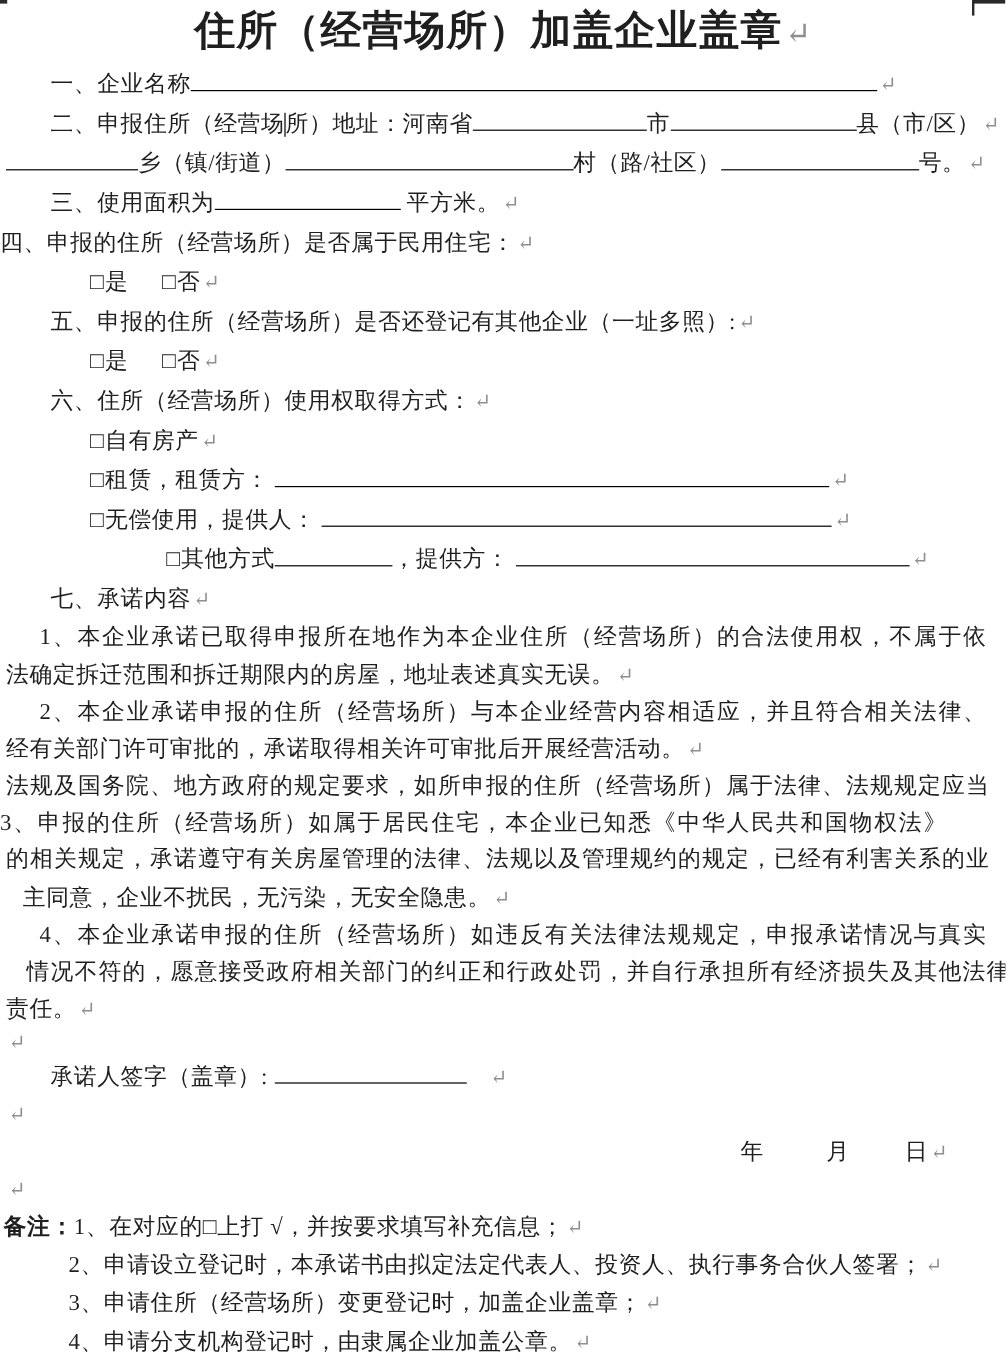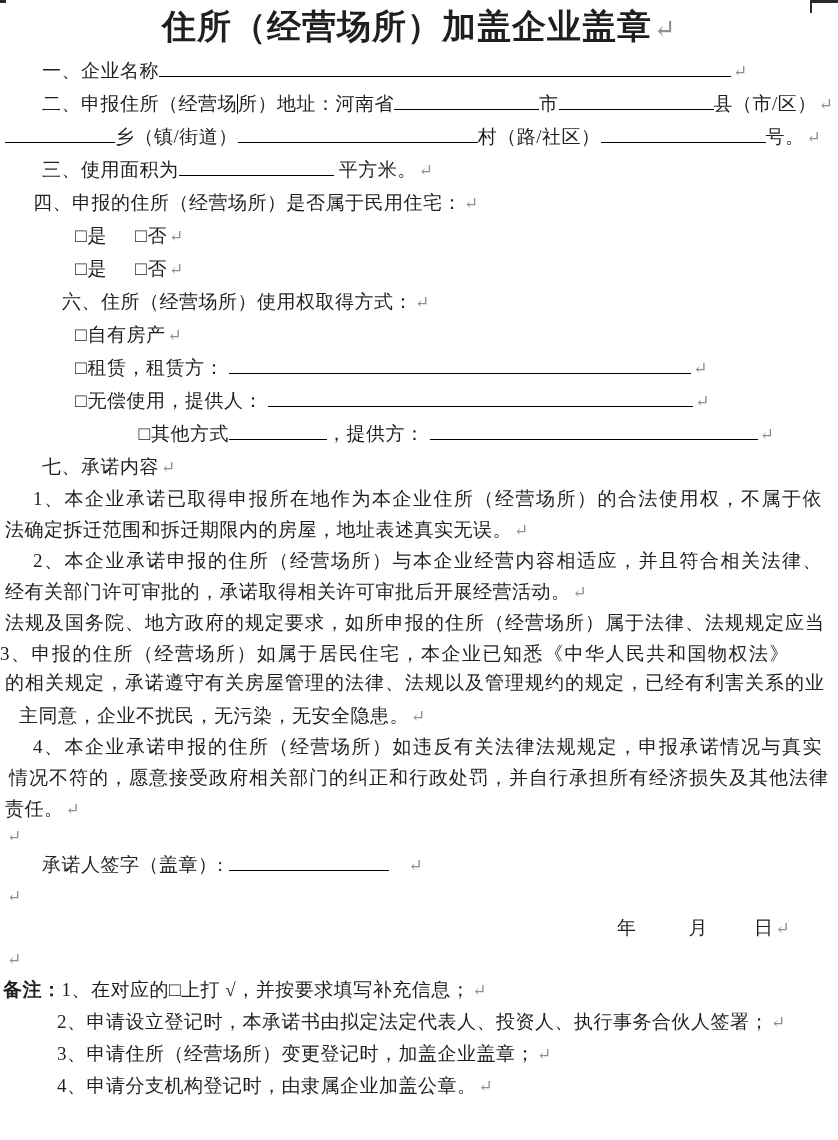--- a/index.html
+++ b/index.html
@@ -30,39 +30,40 @@
 
 <div class="page">
   <div class="corner-tl"></div>
   <div class="corner-tr"></div>
   <div class="title-line"><span class="title">住所（经营场所）加盖企业盖章</span><span class="p">↵</span></div>
   <div id="doc">
       <div class="line" style="padding-left: 42px; height: 33px; line-height: 33px;"><span class="t">一、企业名称</span><span class="u" style="width: 572px;"></span><span class="p">↵</span></div>
       <div class="line" style="padding-left: 42px; height: 33px; line-height: 33px;"><span class="t">二、申报住所（经营场</span><span class="cursor"></span><span class="t">所）地址：河南省</span><span class="u" style="width: 145px;"></span><span class="t">市</span><span class="u" style="width: 155px;"></span><span class="t">县（市/区）</span><span class="p">↵</span></div>
       <div class="line" style="padding-left: 5px; height: 33px; line-height: 33px;"><span class="u" style="width: 110px;"></span><span class="t">乡（镇/街道）</span><span class="u" style="width: 240px;"></span><span class="t">村（路/社区）</span><span class="u" style="width: 165px;"></span><span class="t">号。</span><span class="p">↵</span></div>
       <div class="line" style="padding-left: 42px; height: 33px; line-height: 33px;"><span class="t">三、使用面积为</span><span class="u" style="width: 155px;"></span><span class="t"> 平方米。</span><span class="p">↵</span></div>
-      <div class="line" style="height: 33px; line-height: 33px; margin-left: 33px;"><span class="t">四、申报的住所（经营场所）是否属于民用住宅：</span><span class="p">↵</span></div>
+      <div class="line" style="height: 33px; line-height: 33px;"><span class="t">四、申报的住所（经营场所）是否属于民用住宅：</span><span class="p">↵</span></div>
       <div class="line" style="padding-left: 75px; height: 33px; line-height: 33px;"><span class="cb"><span class="box">□</span><span class="t">是</span></span><span class="gap" style="width: 28px;"></span><span class="cb"><span class="box">□</span><span class="t">否</span></span><span class="p">↵</span></div>
+      <div class="line" style="padding-left: 42px; height: 33px; line-height: 33px;"><span class="t">五、申报的住所（经营场所）是否还登记有其他企业（一址多照）:</span><span class="p">↵</span></div>
       <div class="line" style="padding-left: 75px; height: 33px; line-height: 33px;"><span class="cb"><span class="box">□</span><span class="t">是</span></span><span class="gap" style="width: 28px;"></span><span class="cb"><span class="box">□</span><span class="t">否</span></span><span class="p">↵</span></div>
-      <div class="line" style="padding-left: 42px; height: 33px; line-height: 33px; margin-left: 20px;"><span class="t">六、住所（经营场所）使用权取得方式：</span><span class="p">↵</span></div>
+      <div class="line" style="padding-left: 42px; height: 33px; line-height: 33px;"><span class="t">六、住所（经营场所）使用权取得方式：</span><span class="p">↵</span></div>
       <div class="line" style="padding-left: 75px; height: 33px; line-height: 33px;"><span class="cb"><span class="box">□</span><span class="t">自有房产</span></span><span class="p">↵</span></div>
       <div class="line" style="padding-left: 75px; height: 33px; line-height: 33px;"><span class="cb"><span class="box">□</span><span class="t">租赁，租赁方：</span></span><span class="t"> </span><span class="u" style="width: 462px;"></span><span class="p">↵</span></div>
       <div class="line" style="padding-left: 75px; height: 33px; line-height: 33px;"><span class="cb"><span class="box">□</span><span class="t">无偿使用，提供人：</span></span><span class="t"> </span><span class="u" style="width: 425px;"></span><span class="p">↵</span></div>
       <div class="line" style="padding-left: 75px; height: 33px; line-height: 33px; text-align: center;"><span class="cb"><span class="box">□</span><span class="t">其他方式</span></span><span class="u" style="width: 98px;"></span><span class="t">，提供方：</span><span class="t"> </span><span class="u" style="width: 328px;"></span><span class="p">↵</span></div>
       <div class="line" style="padding-left: 42px; height: 33px; line-height: 33px;"><span class="t">七、承诺内容</span><span class="p">↵</span></div>
       <div class="line" style="padding-left: 33px; height: 31px; line-height: 31px; letter-spacing: 1.5px;"><span class="t">1、本企业承诺已取得申报所在地作为本企业住所（经营场所）的合法使用权，不属于依</span></div>
       <div class="line" style="padding-left: 5px; height: 31px; line-height: 31px;"><span class="t">法确定拆迁范围和拆迁期限内的房屋，地址表述真实无误。</span><span class="p">↵</span></div>
       <div class="line" style="padding-left: 33px; height: 31px; line-height: 31px; letter-spacing: 1.5px;"><span class="t">2、本企业承诺申报的住所（经营场所）与本企业经营内容相适应，并且符合相关法律、</span></div>
       <div class="line" style="padding-left: 5px; height: 31px; line-height: 31px;"><span class="t">经有关部门许可审批的，承诺取得相关许可审批后开展经营活动。</span><span class="p">↵</span></div>
       <div class="line" style="padding-left: 5px; height: 31px; line-height: 31px; letter-spacing: 1px;"><span class="t">法规及国务院、地方政府的规定要求，如所申报的住所（经营场所）属于法律、法规规定应当</span></div>
       <div class="line" style="height: 31px; line-height: 31px; letter-spacing: 1.5px;"><span class="t">3、申报的住所（经营场所）如属于居民住宅，本企业已知悉《中华人民共和国物权法》</span></div>
       <div class="line" style="padding-left: 5px; height: 31px; line-height: 31px; letter-spacing: 1px; font-family: Liberation Mono, monospace;"><span class="t">的相关规定，承诺遵守有关房屋管理的法律、法规以及管理规约的规定，已经有利害关系的业</span></div>
       <div class="line" style="padding-left: 5px; height: 31px; line-height: 31px; margin-left: 14px;"><span class="t">主同意，企业不扰民，无污染，无安全隐患。</span><span class="p">↵</span></div>
       <div class="line" style="padding-left: 33px; height: 31px; line-height: 31px; letter-spacing: 1.5px;"><span class="t">4、本企业承诺申报的住所（经营场所）如违反有关法律法规规定，申报承诺情况与真实</span></div>
-      <div class="line" style="padding-left: 9px; height: 31px; line-height: 31px; letter-spacing: 1px;"><span class="t">情况不符的，愿意接受政府相关部门的纠正和行政处罚，并自行承担所有经济损失及其他法律</span></div>
+      <div class="line" style="padding-left: 22px; height: 31px; line-height: 31px; letter-spacing: 1px;"><span class="t">情况不符的，愿意接受政府相关部门的纠正和行政处罚，并自行承担所有经济损失及其他法律</span></div>
       <div class="line" style="padding-left: 5px; height: 31px; line-height: 31px;"><span class="t">责任。</span><span class="p">↵</span></div>
       <div class="line" style="padding-left: 5px; height: 24px; line-height: 24px;"><span class="p">↵</span></div>
       <div class="line" style="padding-left: 42px; height: 33px; line-height: 33px;"><span class="t">承诺人签字（盖章）: </span><span class="u" style="width: 160px;"></span><span class="gap" style="width: 18px;"></span><span class="p">↵</span></div>
       <div class="line" style="padding-left: 5px; height: 30px; line-height: 30px;"><span class="p">↵</span></div>
       <div class="line" style="padding-left: 617px; height: 33px; line-height: 33px;"><span class="t">年</span><span class="gap" style="width: 52px;"></span><span class="t">月</span><span class="gap" style="width: 46px;"></span><span class="t">日</span><span class="p">↵</span></div>
       <div class="line" style="padding-left: 5px; height: 30px; line-height: 30px;"><span class="p">↵</span></div>
       <div class="line" style="padding-left: 3px; height: 32px; line-height: 32px;"><span class="t b">备注：</span><span class="t">1、在对应的□上打 √，并按要求填写补充信息；</span><span class="p">↵</span></div>
       <div class="line" style="padding-left: 57px; height: 32px; line-height: 32px;"><span class="t">2、申请设立登记时，本承诺书由拟定法定代表人、投资人、执行事务合伙人签署；</span><span class="p">↵</span></div>
       <div class="line" style="padding-left: 57px; height: 32px; line-height: 32px;"><span class="t">3、申请住所（经营场所）变更登记时，加盖企业盖章；</span><span class="p">↵</span></div>
       <div class="line" style="padding-left: 57px; height: 32px; line-height: 32px;"><span class="t">4、申请分支机构登记时，由隶属企业加盖公章。</span><span class="p">↵</span></div>

